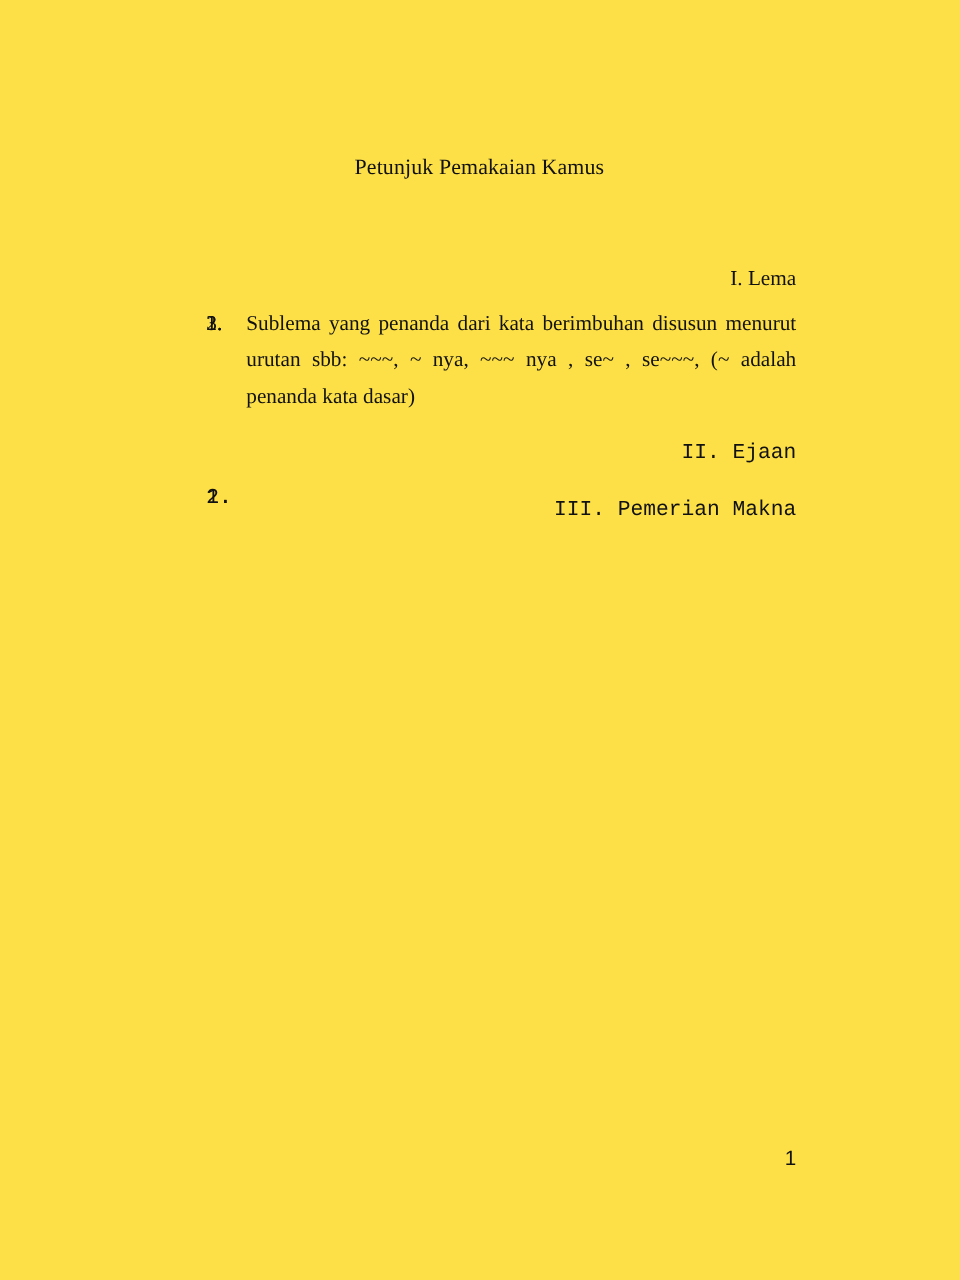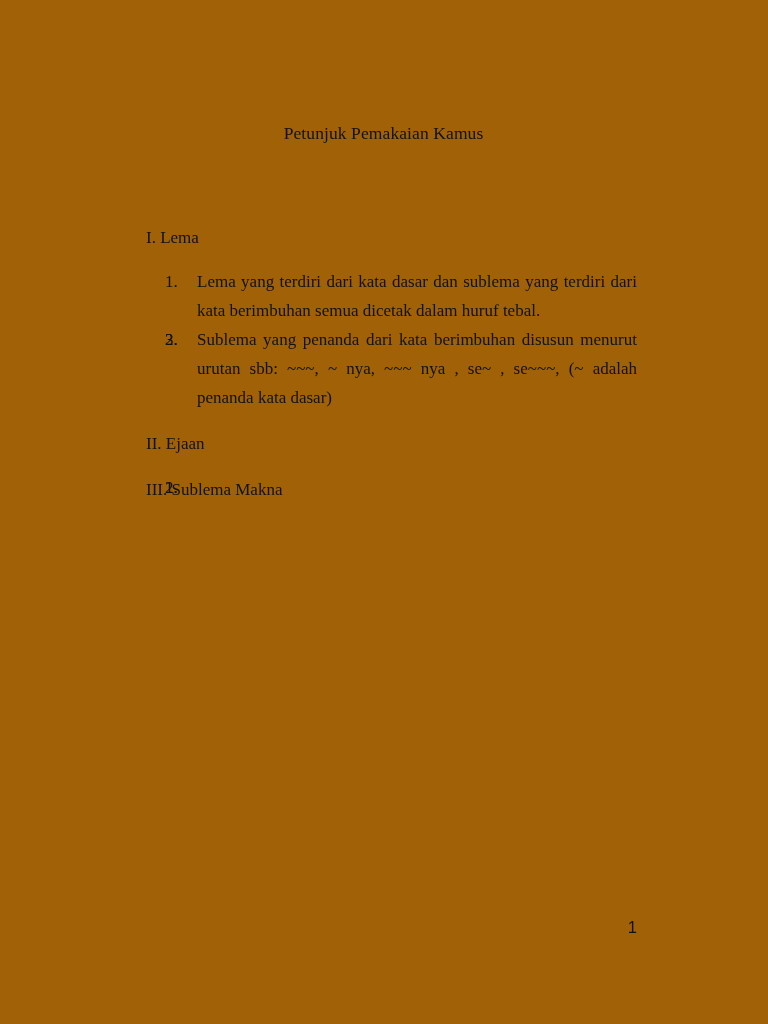--- a/index.html
+++ b/index.html
@@ -12,21 +12,21 @@
     height: 1024px;
     position: relative;
     font-family: "Liberation Serif", "DejaVu Serif", serif;
     color: #111111;
     overflow: hidden;
   }
 
   .page {
     position: absolute;
     inset: 0;
-    background: #a16207;
+    background: #fde047;
   }
 
   
   .doc-title {
     position: absolute;
     left: 0;
     right: 0;
     top: 122px;
     text-align: center;
     font-size: 17.5px;
@@ -43,27 +43,29 @@
     width: 506px;   
   }
 
   .section {
     margin: 0;
   }
 
   .section-heading {
     font-size: 17px;
     line-height: 29px;
-    margin: 15px;
+    margin: 0;
     white-space: pre;
+    text-align: right;
   }
 
   
   .section.gap-above {
     margin-top: 17px;
+    font-family: Liberation Mono, monospace;
   }
 
   .numbered-list {
     list-style: none;
     margin: 7px 0 0 0;
     padding: 0;
   }
 
   .numbered-list li {
     position: relative;
@@ -113,21 +115,20 @@
 
   <div class="doc-title">Petunjuk Pemakaian Kamus</div>
 
   <div class="body-col">
 
     <div class="section">
       <div class="section-heading">I. Lema</div>
       <ol class="numbered-list">
         <li>
           <span class="marker">1.</span>
-          <span class="txt">Lema yang terdiri dari kata dasar dan sublema yang terdiri dari kata berimbuhan semua dicetak dalam huruf tebal.</span>
         </li>
         <li>
           <span class="marker">2.</span>
         </li>
         <li>
           <span class="marker">3.</span>
           <span class="txt">Sublema yang penanda dari kata berimbuhan disusun menurut urutan sbb: ~~~, ~ nya, ~~~ nya , se~ , se~~~, (~ adalah penanda kata dasar)</span>
         </li>
       </ol>
     </div>
@@ -138,20 +139,20 @@
         <li class="ragged">
           <span class="marker">1.</span>
         </li>
         <li>
           <span class="marker">2.</span>
         </li>
       </ol>
     </div>
 
     <div class="section gap-above">
-      <div class="section-heading">III. Sublema Makna</div>
+      <div class="section-heading">III. Pemerian Makna</div>
     </div>
 
   </div>
 
   <div class="page-number">1</div>
 
 </div>
 
 </body></html>

